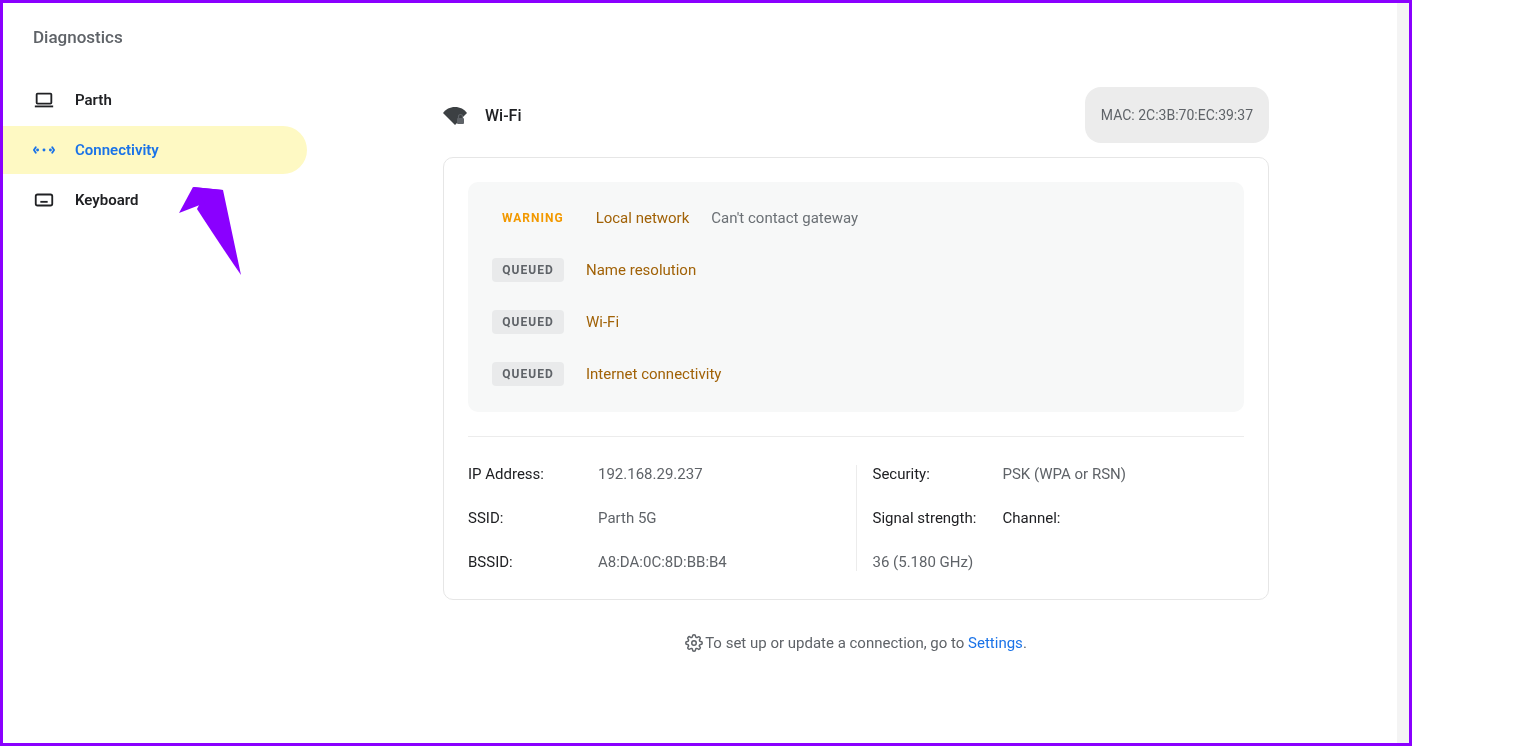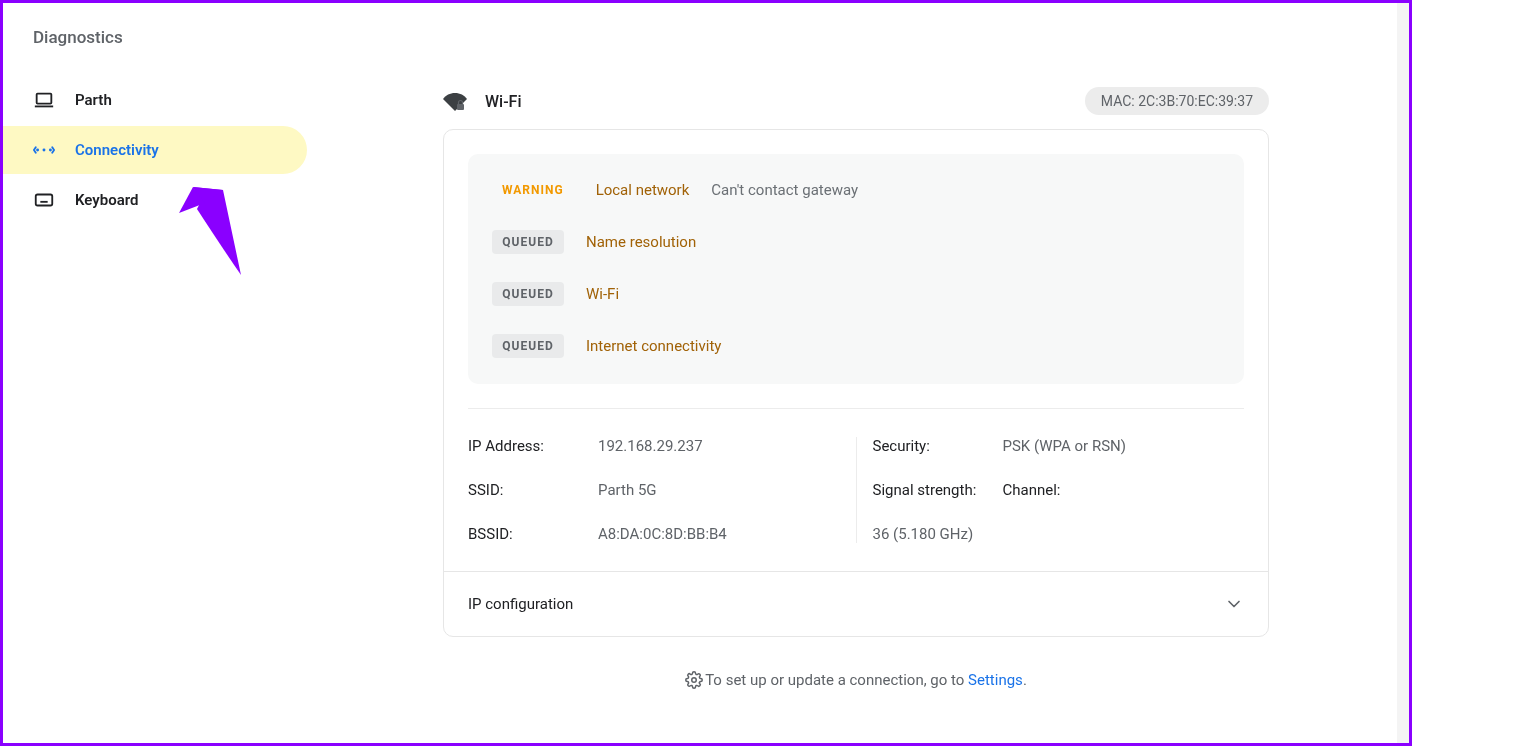--- a/index.html
+++ b/index.html
@@ -17,21 +17,21 @@
   }
   .nav-item.active { background: #fef9c3; color: #1a73e8; }
   .nav-item.active .nav-label { color: #1a73e8; font-weight: 600; }
   .nav-icon { width: 22px; height: 22px; display: flex; align-items: center; justify-content: center; }
   .nav-icon svg { width: 22px; height: 22px; }
   .main { flex: 1; padding: 24px 140px 0 130px; display: flex; flex-direction: column; }
   .page-header { display: flex; align-items: center; justify-content: space-between; padding: 60px 0 14px 0; }
   .page-header-left { display: flex; align-items: center; gap: 18px; }
   .wifi-icon { width: 24px; height: 24px; position: relative; }
   .page-title { font-size: 16px; font-weight: 500; color: #202124; }
-  .mac-chip { background: #ececec; color: #5f6368; font-size: 14px; border-radius: 16px; padding: 6px 16px; }
+  .mac-chip { background: #ececec; color: #5f6368; font-size: 14px; border-radius: 16px; padding: 20px 16px; }
   .card { border: 1px solid #e6e6e6; border-radius: 10px; background: #fff; }
   .tests-panel { background: #f7f8f8; border-radius: 10px; margin: 24px 24px 24px 24px; padding: 10px 24px 12px 24px; }
   .test-row { display: flex; align-items: center; gap: 22px; padding: 14px 0 14px 0; font-size: 15px; }
   .badge { display: inline-block; font-size: 12px; font-weight: 700; letter-spacing: 1px; border-radius: 4px; padding: 5px 10px; min-width: 72px; text-align: center; }
   .badge-warn { color: #f29900; }
   .badge-queued { background: #e9eaeb; color: #5f6368; }
   .test-name { color: #a16207; }
   .test-detail { color: #6b7075; }
   .divider { height: 1px; background: #ececec; margin: 0 24px; }
   .details-grid { display: flex; padding: 28px 24px 28px 24px; gap: 16px; }
@@ -151,28 +151,20 @@
           <div class="col-sep"></div>
           <div class="details-col right">
             <span class="k">Security:</span>
             <span class="v">PSK (WPA or RSN)</span>
             <span class="k">Signal strength:</span>
             <span class="k">Channel:</span>
             <span class="v">36 (5.180 GHz)</span>
           </div>
         </div>
 
-        <div class="expand-row">
-          <span>IP configuration</span>
-          <span class="chevron">
-            <svg viewBox="0 0 24 24" fill="none" stroke="currentColor" stroke-width="2" stroke-linecap="round" stroke-linejoin="round">
-                <polyline points="6 9 12 15 18 9"></polyline>
-              </svg>
-          </span>
-        </div>
       </section>
 
       <div class="footer-hint">
         <span class="gear">
           <svg viewBox="0 0 24 24" fill="none" stroke="currentColor" stroke-width="2">
               <circle cx="12" cy="12" r="3"></circle>
               <path d="M19.4 15a1.7 1.7 0 0 0 .34 1.87l.06.06a2 2 0 1 1-2.83 2.83l-.06-.06a1.7 1.7 0 0 0-1.87-.34 1.7 1.7 0 0 0-1 1.56V21a2 2 0 1 1-4 0v-.09a1.7 1.7 0 0 0-1-1.56 1.7 1.7 0 0 0-1.87.34l-.06.06a2 2 0 1 1-2.83-2.83l.06-.06a1.7 1.7 0 0 0 .34-1.87 1.7 1.7 0 0 0-1.56-1H3a2 2 0 1 1 0-4h.09a1.7 1.7 0 0 0 1.56-1 1.7 1.7 0 0 0-.34-1.87l-.06-.06a2 2 0 1 1 2.83-2.83l.06.06a1.7 1.7 0 0 0 1.87.34h0a1.7 1.7 0 0 0 1-1.56V3a2 2 0 1 1 4 0v.09a1.7 1.7 0 0 0 1 1.56h0a1.7 1.7 0 0 0 1.87-.34l.06-.06a2 2 0 1 1 2.83 2.83l-.06.06a1.7 1.7 0 0 0-.34 1.87v0a1.7 1.7 0 0 0 1.56 1H21a2 2 0 1 1 0 4h-.09a1.7 1.7 0 0 0-1.56 1z"></path>
             </svg>
         </span>
         <span>

